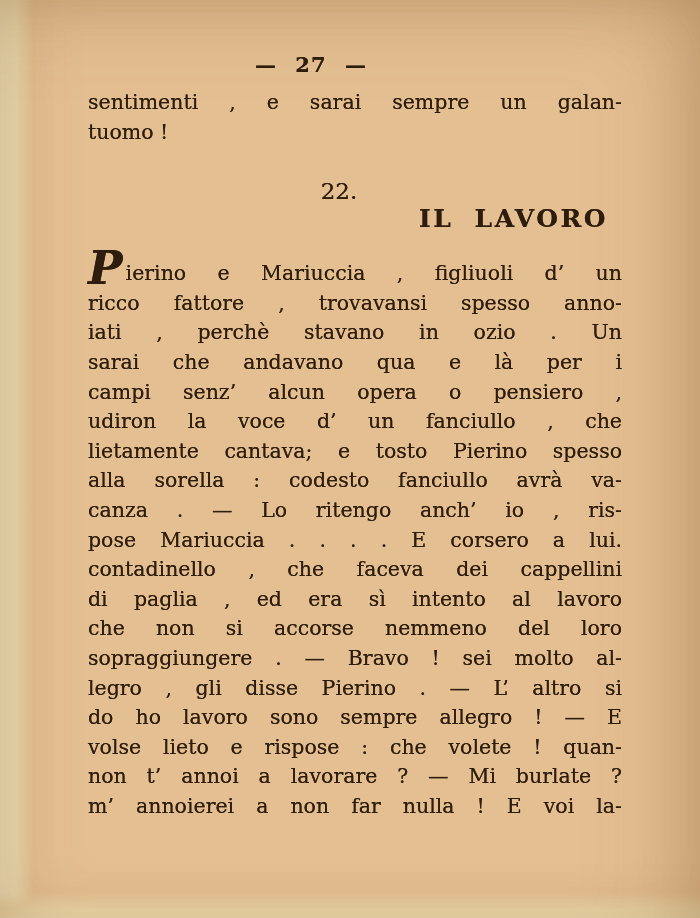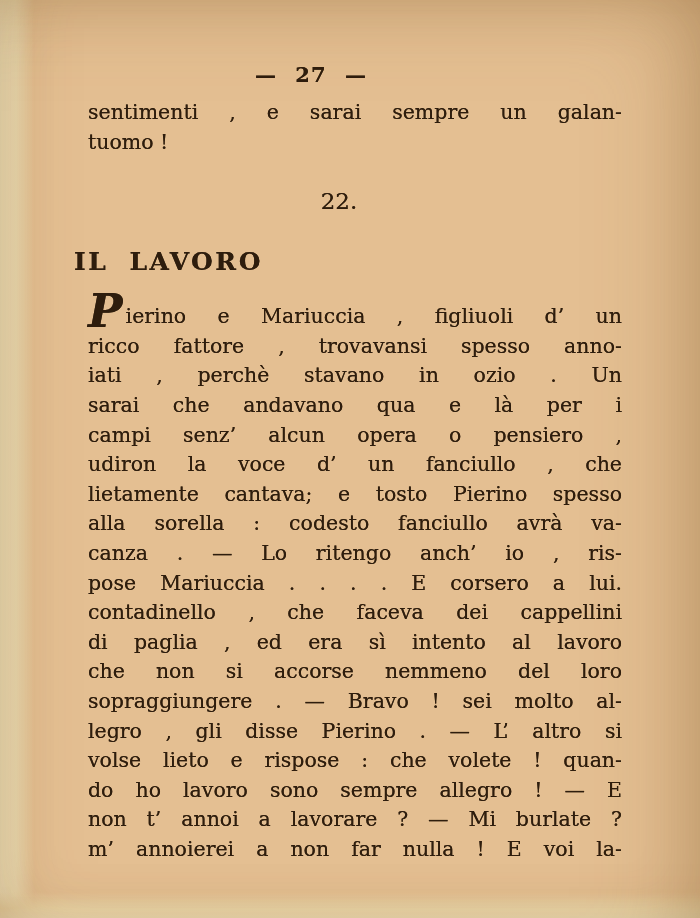--- a/index.html
+++ b/index.html
@@ -25,21 +25,21 @@
     pointer-events:none;
   }
   .vignette{
     position:absolute;inset:0;pointer-events:none;
     box-shadow:
       inset -60px 40px 110px -60px rgba(122,82,35,.38),
       inset 50px -20px 90px -60px rgba(122,82,35,.28),
       inset 0 0 60px rgba(110,75,30,.14);
   }
   .content{
-    position:absolute;left:88px;top:10px;width:534px;
+    position:absolute;left:88px;top:0;width:534px;
     color:var(--ink,#2e1d0d);
   }
   .page-number{
     margin-top:52px;
     text-align:center;
     font-size:21px;font-weight:bold;
     letter-spacing:1px;word-spacing:10px;
     transform:translateX(-44px); 
   }
   .line{
@@ -51,22 +51,21 @@
     text-align-last:justify;
   }
   .cont{margin-top:11px;}
   .section-number{
     margin-top:31px;
     text-align:center;
     font-size:23px;font-weight:normal;
     transform:translateX(-16px);
   }
   .heading{
-    margin-top:33px;
-    text-align:left;
+    text-align:right;
     font-size:25px;font-weight:bold;
     letter-spacing:2.5px;word-spacing:10px;
     transform:translateX(-14px);
   }
   .body{margin-top:26px;}
   .first{position:relative;}
   .dropcap{
     font-size:46px;line-height:0;
     font-weight:bold;font-style:italic;
     display:inline-block;
@@ -109,22 +108,22 @@
           <div class="line just">udiron la voce d’ un fanciullo , che</div>
           <div class="line just">lietamente cantava; e tosto Pierino spesso</div>
           <div class="line just">alla sorella : codesto fanciullo avrà va-</div>
           <div class="line just">canza . — Lo ritengo anch’ io , ris-</div>
           <div class="line just">pose Mariuccia . . . . E corsero a lui.</div>
           <div class="line just">contadinello , che faceva dei cappellini</div>
           <div class="line just">di paglia , ed era sì intento al lavoro</div>
           <div class="line just">che non si accorse nemmeno del loro</div>
           <div class="line just">sopraggiungere . — Bravo ! sei molto al-</div>
           <div class="line just">legro , gli disse Pierino . — L’ altro si</div>
+          <div class="line just">do ho lavoro sono sempre allegro ! — E</div>
           <div class="line just">volse lieto e rispose : che volete ! quan-</div>
-          <div class="line just">do ho lavoro sono sempre allegro ! — E</div>
           <div class="line just">non t’ annoi a lavorare ? — Mi burlate ?</div>
           <div class="line just">m’ annoierei a non far nulla ! E voi la-</div>
         </div>
     </div>
 
   </div>
 
   <div class="vignette"></div>
 </div>
 

